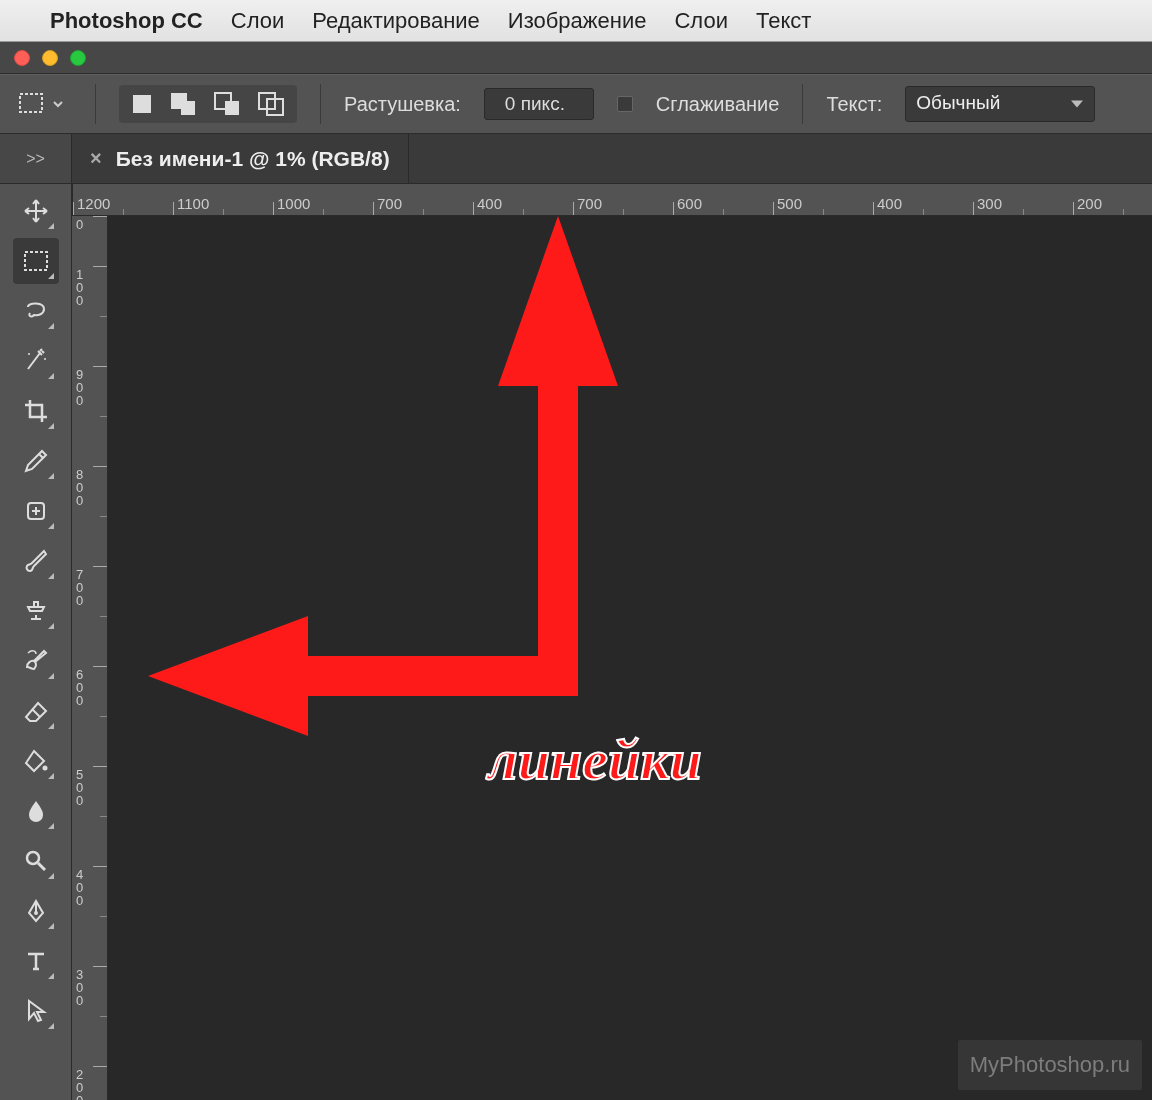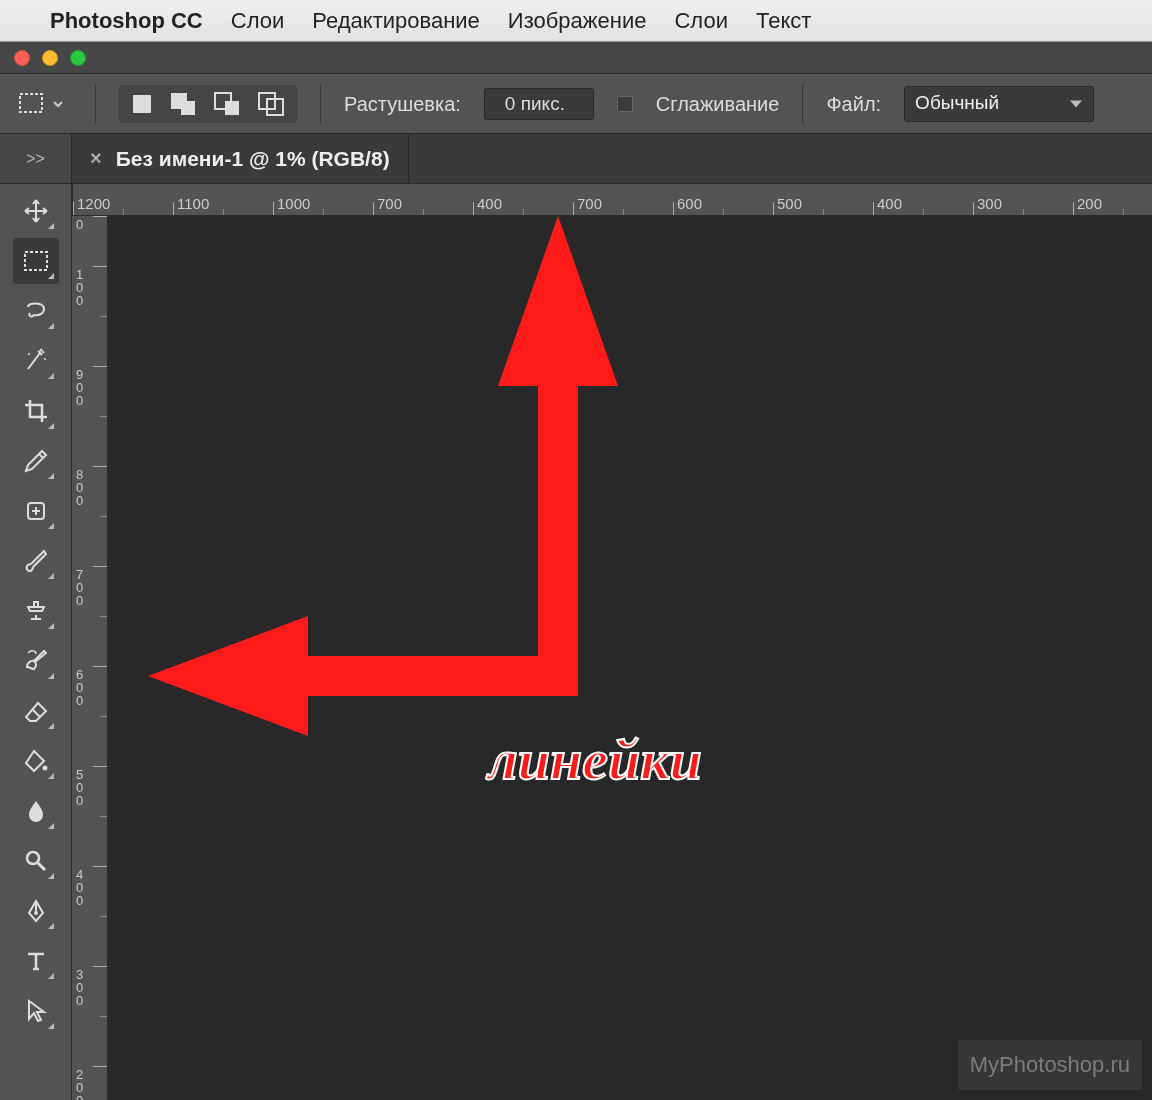--- a/index.html
+++ b/index.html
@@ -108,21 +108,21 @@
         <rect x="2" y="2" width="16" height="16" fill="none" stroke="#ddd" stroke-width="2"></rect>
         <rect x="10" y="8" width="16" height="16" fill="none" stroke="#ddd" stroke-width="2"></rect>
       </svg>
   </div>
   <div class="sep"></div>
   <span>Растушевка:</span>
   <input class="opt-input" value="0 пикс." style="">
   <span class="opt-check"></span>
   <span>Сглаживание</span>
   <div class="sep"></div>
-  <span>Файл:</span>
+  <span>Текст:</span>
   <div class="select-wrap">
     <div class="opt-select" style="min-width:190px;">Обычный</div>
   </div>
 </div>
 
 <div class="doctabs">
   <div class="exp">&gt;&gt;</div>
   <div class="doctab">
     <span class="close">×</span>
     <span>Без имени-1 @ 1% (RGB/8)</span>

